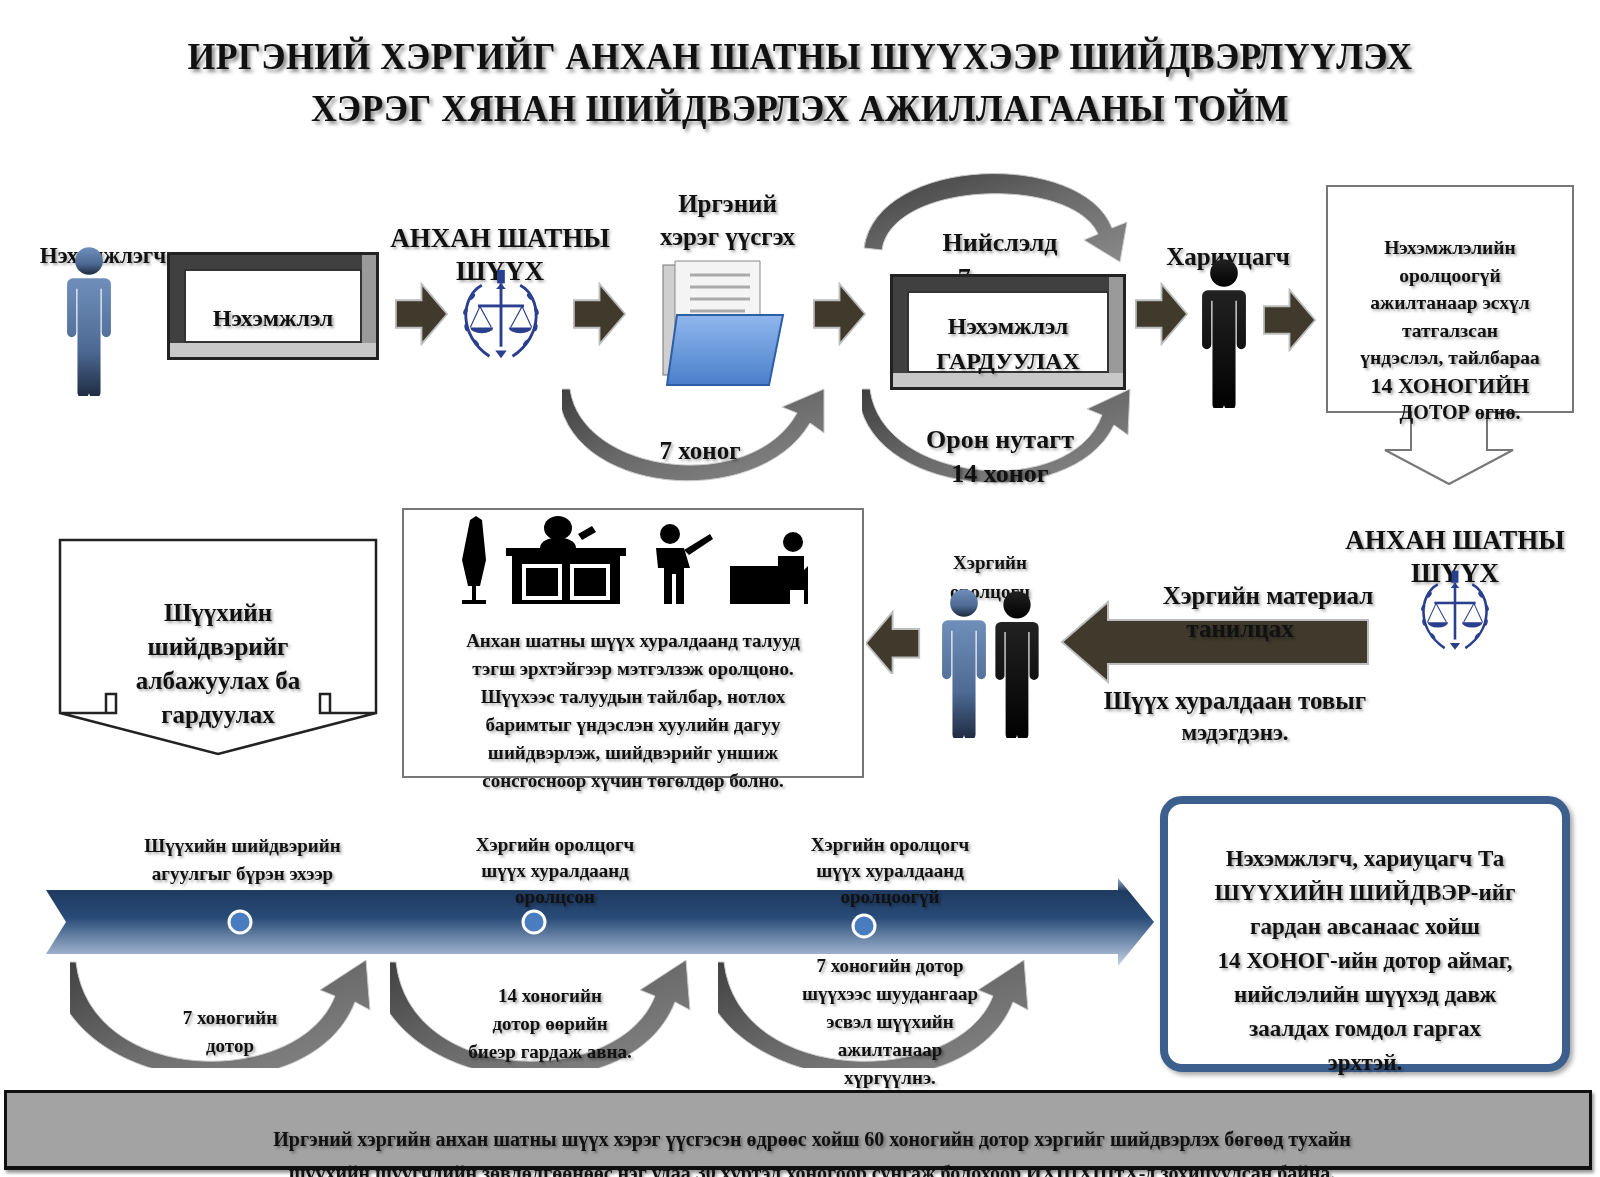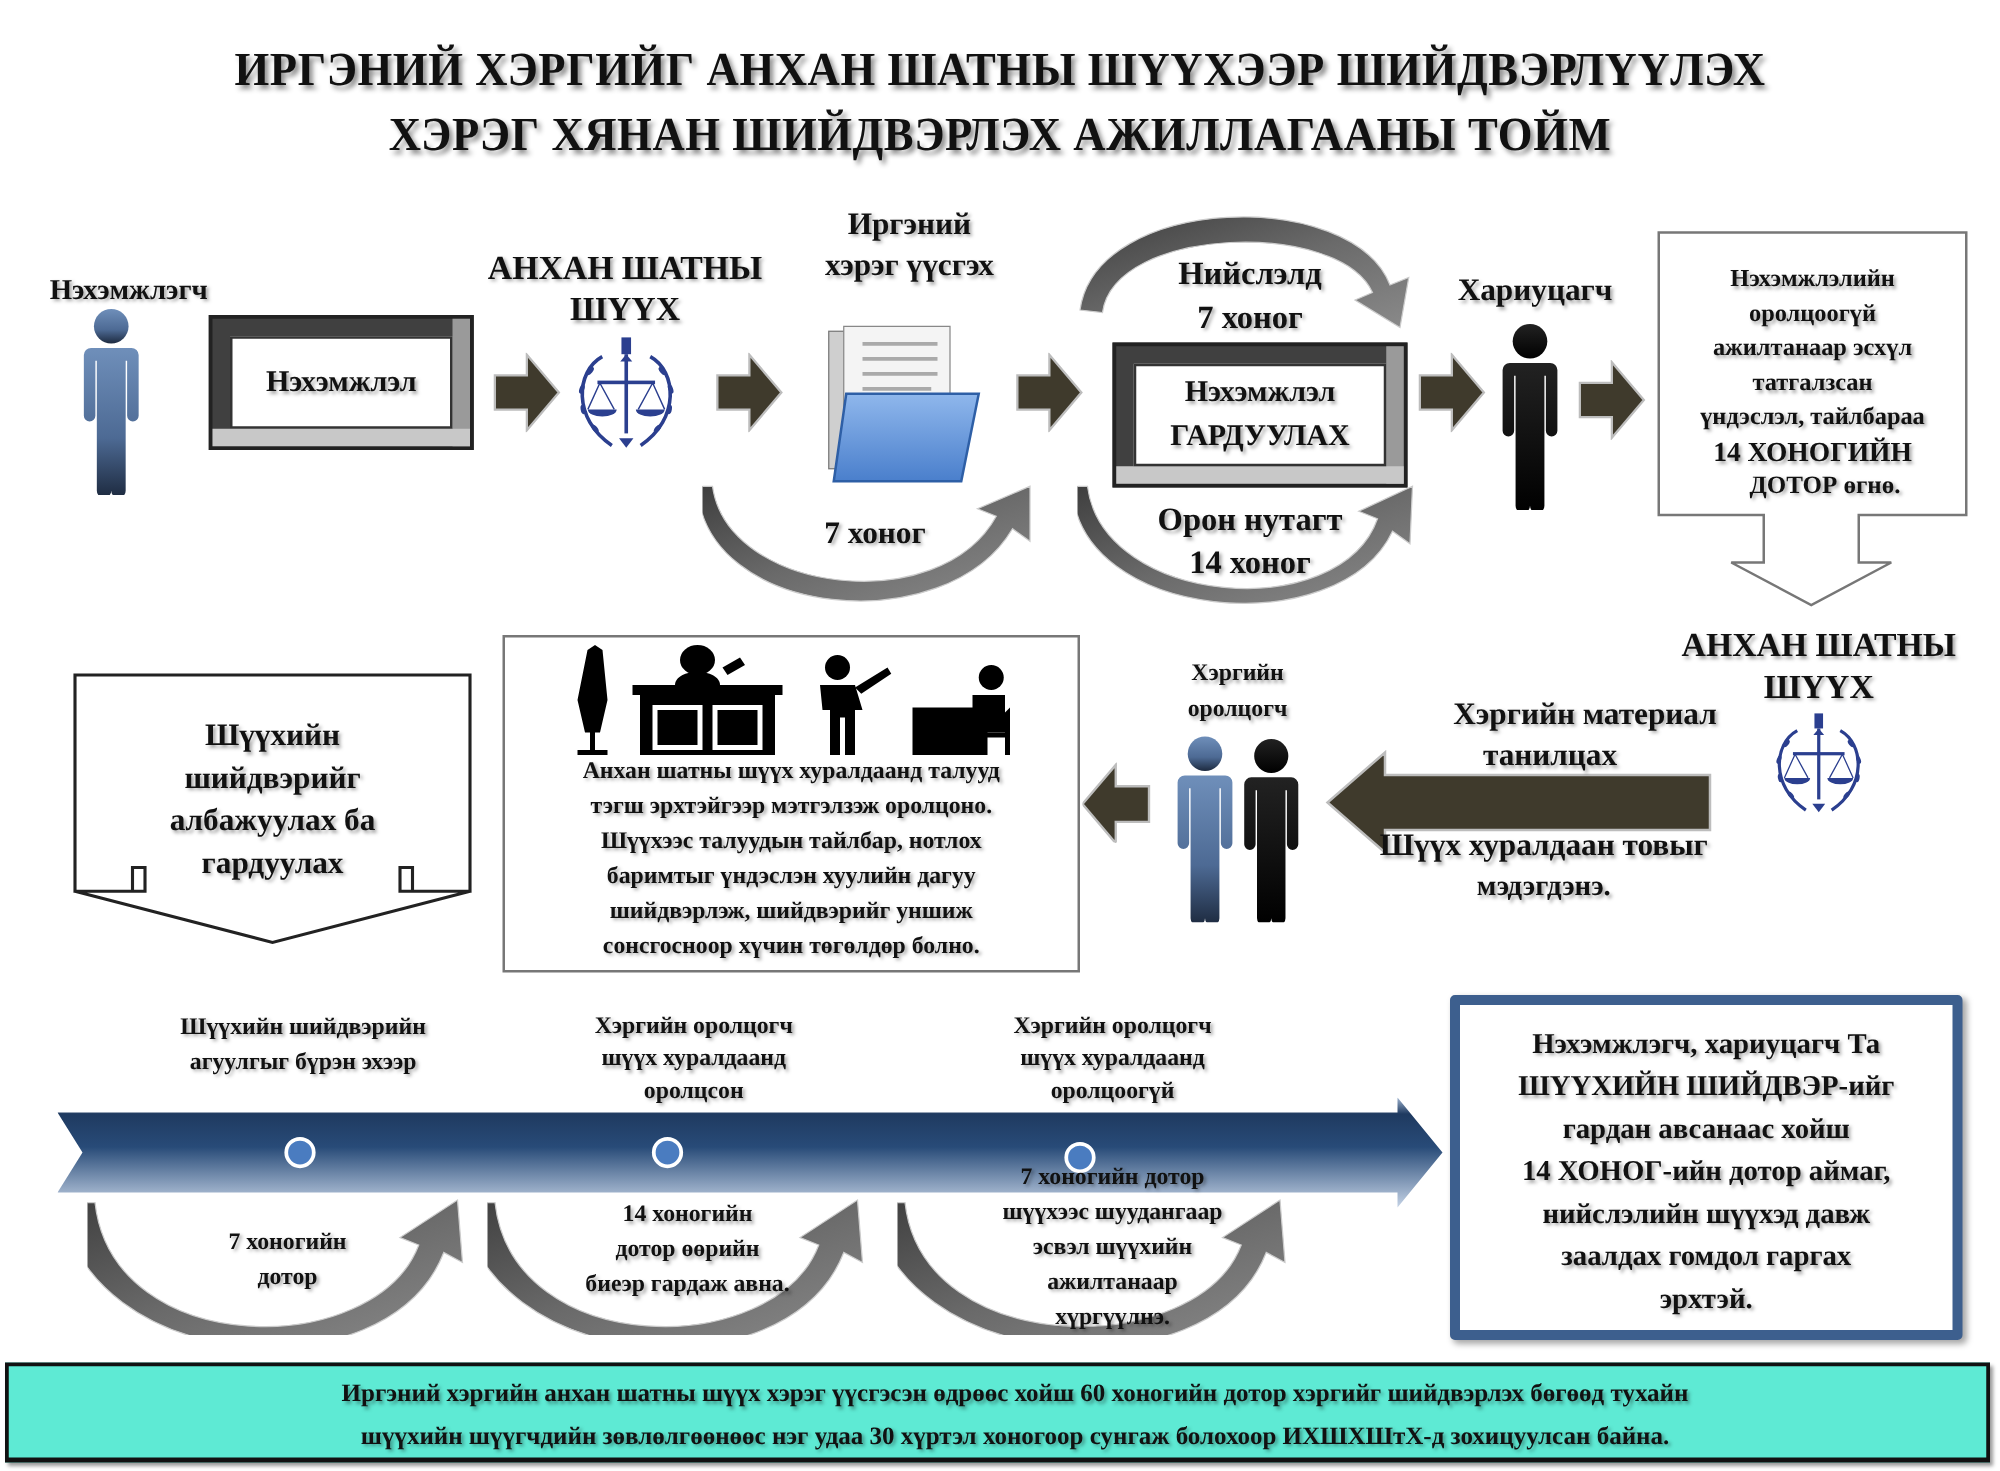--- a/index.html
+++ b/index.html
@@ -1,32 +1,32 @@
 <!DOCTYPE html>
 <html><head>
 <meta charset="utf-8">
 <style>
   html, body { margin:0; padding:0; background:#ffffff; }
   body { width:1600px; height:1177px; position:relative; overflow:hidden;
          font-family:"Liberation Serif", "DejaVu Serif", serif; color:#111; }
   .abs { position:absolute; }
-  .txt { font-weight:bold; text-align:center; text-shadow:2px 2px 3px rgba(0,0,0,0.35); line-height:1.2; }
+  .txt { font-weight:bold; text-align:center; text-shadow:2px 2px 3px rgba(0,0,0,0.35); line-height:1.2;margin-top:24px; }
   .title { left:0; width:1600px; text-align:center; font-size:38px; font-weight:bold;
            font-family:"Liberation Serif", serif; letter-spacing:0.5px; line-height:52px;
            text-shadow:3px 3px 4px rgba(0,0,0,0.45); transform:scaleX(0.94); }
   
   .bevel { box-sizing:border-box; border:3px solid #222; background:#404040; }
   .bevel-inner { position:absolute; left:14px; top:14px; right:14px; bottom:14px; border:2px solid #333; background:#fff;
                  display:flex; align-items:center; justify-content:center; text-align:center; }
   .bevel-right { position:absolute; right:0; top:0; bottom:0; width:14px; background:#9a9a9a; }
   .bevel-bottom { position:absolute; left:0; right:0; bottom:0; height:14px; background:#c8c8c8; }
   .infobox { box-sizing:border-box; border:2px solid #777; background:#fff; }
   .appeal { box-sizing:border-box; border:8px solid #3d5f8e; border-radius:4px; background:#fff;
             box-shadow:3px 3px 5px rgba(0,0,0,0.35); }
-  .footer { box-sizing:border-box; border:3px solid #111; border-bottom-width:4px; background:#5eead4;
+  .footer { box-sizing:border-box; border:3px solid #111; border-bottom-width:4px; background:#a3a3a3;
             box-shadow:2px 3px 3px rgba(0,0,0,0.4);padding-left:28px; }
 </style>
 </head>
 <body>
 
 <svg width="0" height="0" style="position:absolute">
   <defs>
     <linearGradient id="personBlue" x1="0" y1="0" x2="0" y2="1">
       <stop offset="0" stop-color="#6f8fba"></stop>
         <stop offset="0.6" stop-color="#4d6a94"></stop>
@@ -301,21 +301,21 @@
   <path d="M6 4 C20 130 240 130 275 38 L260 32 L306 2 L310 52 L295 44 C250 160 -4 140 -20 4 Z" fill="url(#curveGrad)" stroke="#ccc" stroke-width="1"></path>
 </svg>
 <div class="abs txt" style="left:760px;top:928px;width:260px;font-size:19px;line-height:28px;">
   <div>7 хоногийн дотор</div>
   <div>шүүхээс шуудангаар</div>
   <div>эсвэл шүүхийн</div>
   <div>ажилтанаар</div>
   <div>хүргүүлнэ.</div>
 </div>
 
-<div class="abs appeal" style="left:1160px;top:796px;width:410px;height:276px;">
+<div class="abs appeal" style="left:1160px;top:796px;width:410px;height:276px;border-radius:22px;">
   <div class="txt" style="font-size:23px;line-height:34px;padding-top:14px;">
     <div>Нэхэмжлэгч, хариуцагч Та</div>
     <div>ШҮҮХИЙН ШИЙДВЭР-ийг</div>
     <div>гардан авсанаас хойш</div>
     <div>14 ХОНОГ-ийн  дотор аймаг,</div>
     <div>нийслэлийн шүүхэд давж</div>
     <div>заалдах гомдол гаргах</div>
     <div>эрхтэй.</div>
   </div>
 </div>

